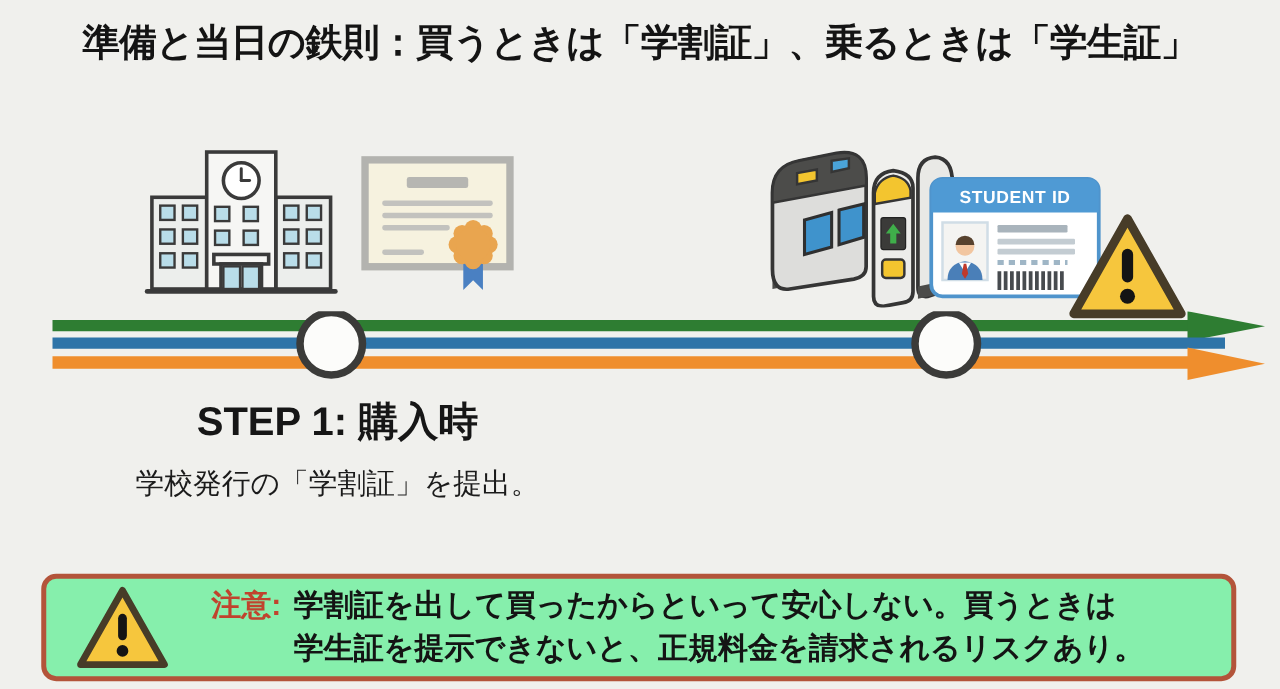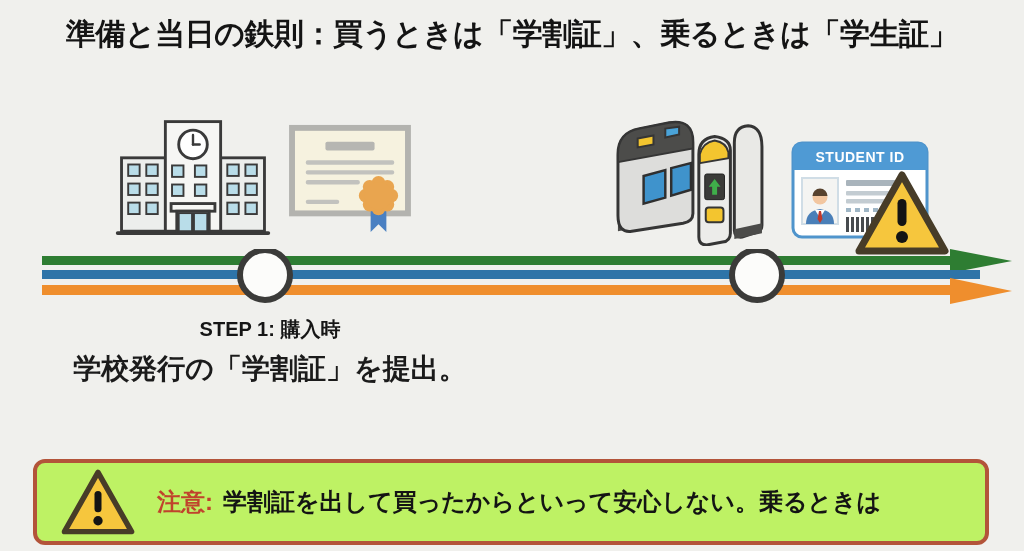--- a/index.html
+++ b/index.html
@@ -9,27 +9,27 @@
     font-family:"Liberation Sans","DejaVu Sans",sans-serif;
     color:#111;
   }
   .abs{position:absolute;}
   .title{
     left:0;right:0;top:14px;text-align:center;
     font-size:30px;font-weight:900;letter-spacing:-0.5px;color:#141414;
   }
   
   .step-block{text-align:center;}
-  .step-heading{font-size:20px;font-weight:800;color:#161616;margin-bottom:10px;}
-  .step-desc{font-size:28px;font-weight:700;line-height:32px;color:#1b1b1b;}
+  .step-heading{font-size:32px;font-weight:800;color:#161616;margin-bottom:10px;}
+  .step-desc{font-size:23px;font-weight:400;line-height:32px;color:#1b1b1b;}
   
   .caution-box{
     left:33px;top:459px;width:956px;height:86px;box-sizing:border-box;
-    background:#bef264;border:4px solid #b3543a;border-radius:12px;
-    display:flex;align-items:center;padding:0 18px 0 22px;gap:20px;
+    background:#86efac;border:4px solid #b3543a;border-radius:12px;
+    display:flex;align-items:center;padding:0 18px 0 22px;gap:32px;
   }
   .caution-grid{
     display:grid;grid-template-columns:auto 1fr;column-gap:10px;
     font-size:24px;font-weight:800;line-height:34px;color:#141414;
   }
   .caution-label{color:#c0432d;}
   svg{display:block;}
 </style>
 </head>
 <body>
@@ -119,21 +119,21 @@
     <path d="M93,52 Q96,40 108,38 Q120,40 122,50 L122,56 L93,61 Z" fill="#f3c52f" stroke="#353535" stroke-width="2"></path>
     <rect x="98" y="72" width="20" height="26" rx="2" fill="#3b3b39" stroke="#222222"></rect>
     <polygon points="108,77 114,85 110.5,85 110.5,93 105.5,93 105.5,85 102,85" fill="#3fae4a"></polygon>
     <rect x="99" y="106" width="18" height="15" rx="3" fill="#f3c52f" stroke="#353535" stroke-width="2"></rect>
 
     <path d="M128,40 Q128,24 142,23 Q156,24 156,44 L156,124 Q156,131 148,132 L136,136 Q128,137 128,129 Z" fill="#e9e9e6" stroke="#353535" stroke-width="3"></path>
     <polygon points="128,128 156,122 156,132 128,138" fill="#4b4b49"></polygon>
   </svg>
 </div>
 
-<div class="abs" style="left:790px;top:140px;">
+<div class="abs" style="left:742px;top:140px;">
   <svg width="140" height="100" viewBox="0 0 140 100">
     <rect x="3" y="3" width="134" height="94" rx="9" fill="#ffffff" stroke="#4f94cc" stroke-width="3"></rect>
     <path d="M3,12 Q3,3 12,3 L128,3 Q137,3 137,12 L137,30 L3,30 Z" fill="#4f9ad4"></path>
     <text x="70" y="22" text-anchor="middle" font-size="14" font-weight="bold" fill="#ffffff" letter-spacing="0.5">STUDENT ID</text>
     <rect x="12" y="38" width="36" height="46" fill="#f4f4f2" stroke="#d0dde6" stroke-width="2"></rect>
     <path d="M16,84 Q16,71 30,69 Q44,71 44,84 Z" fill="#4a7fb8"></path>
     <polygon points="25,70 35,70 30,78" fill="#ffffff"></polygon>
     <polygon points="29,71 31,71 32.5,79 30,83 27.5,79" fill="#c0392b"></polygon>
     <circle cx="30" cy="57" r="7.5" fill="#f2c6a0"></circle>
     <path d="M22.5,56 a7.5,7.5 0 0 1 15,0 z" fill="#57422e"></path>
@@ -190,16 +190,17 @@
 </div>
 
 <div class="abs caution-box">
   <span>
     <svg width="78" height="72" viewBox="0 0 100 92">
         <use href="#warn-tri"></use>
       </svg>
   </span>
   <div class="caution-grid">
     <span class="caution-label">注意:</span>
-    <span>学割証を出して買ったからといって安心しない。乗るときは</span>
+    <span>学割証を出して買ったからといって安心しない。買うときは</span>
     <span></span>
+    <span>学生証を提示できないと、正規料金を請求されるリスクあり。</span>
   </div>
 </div>
 
 </body></html>

